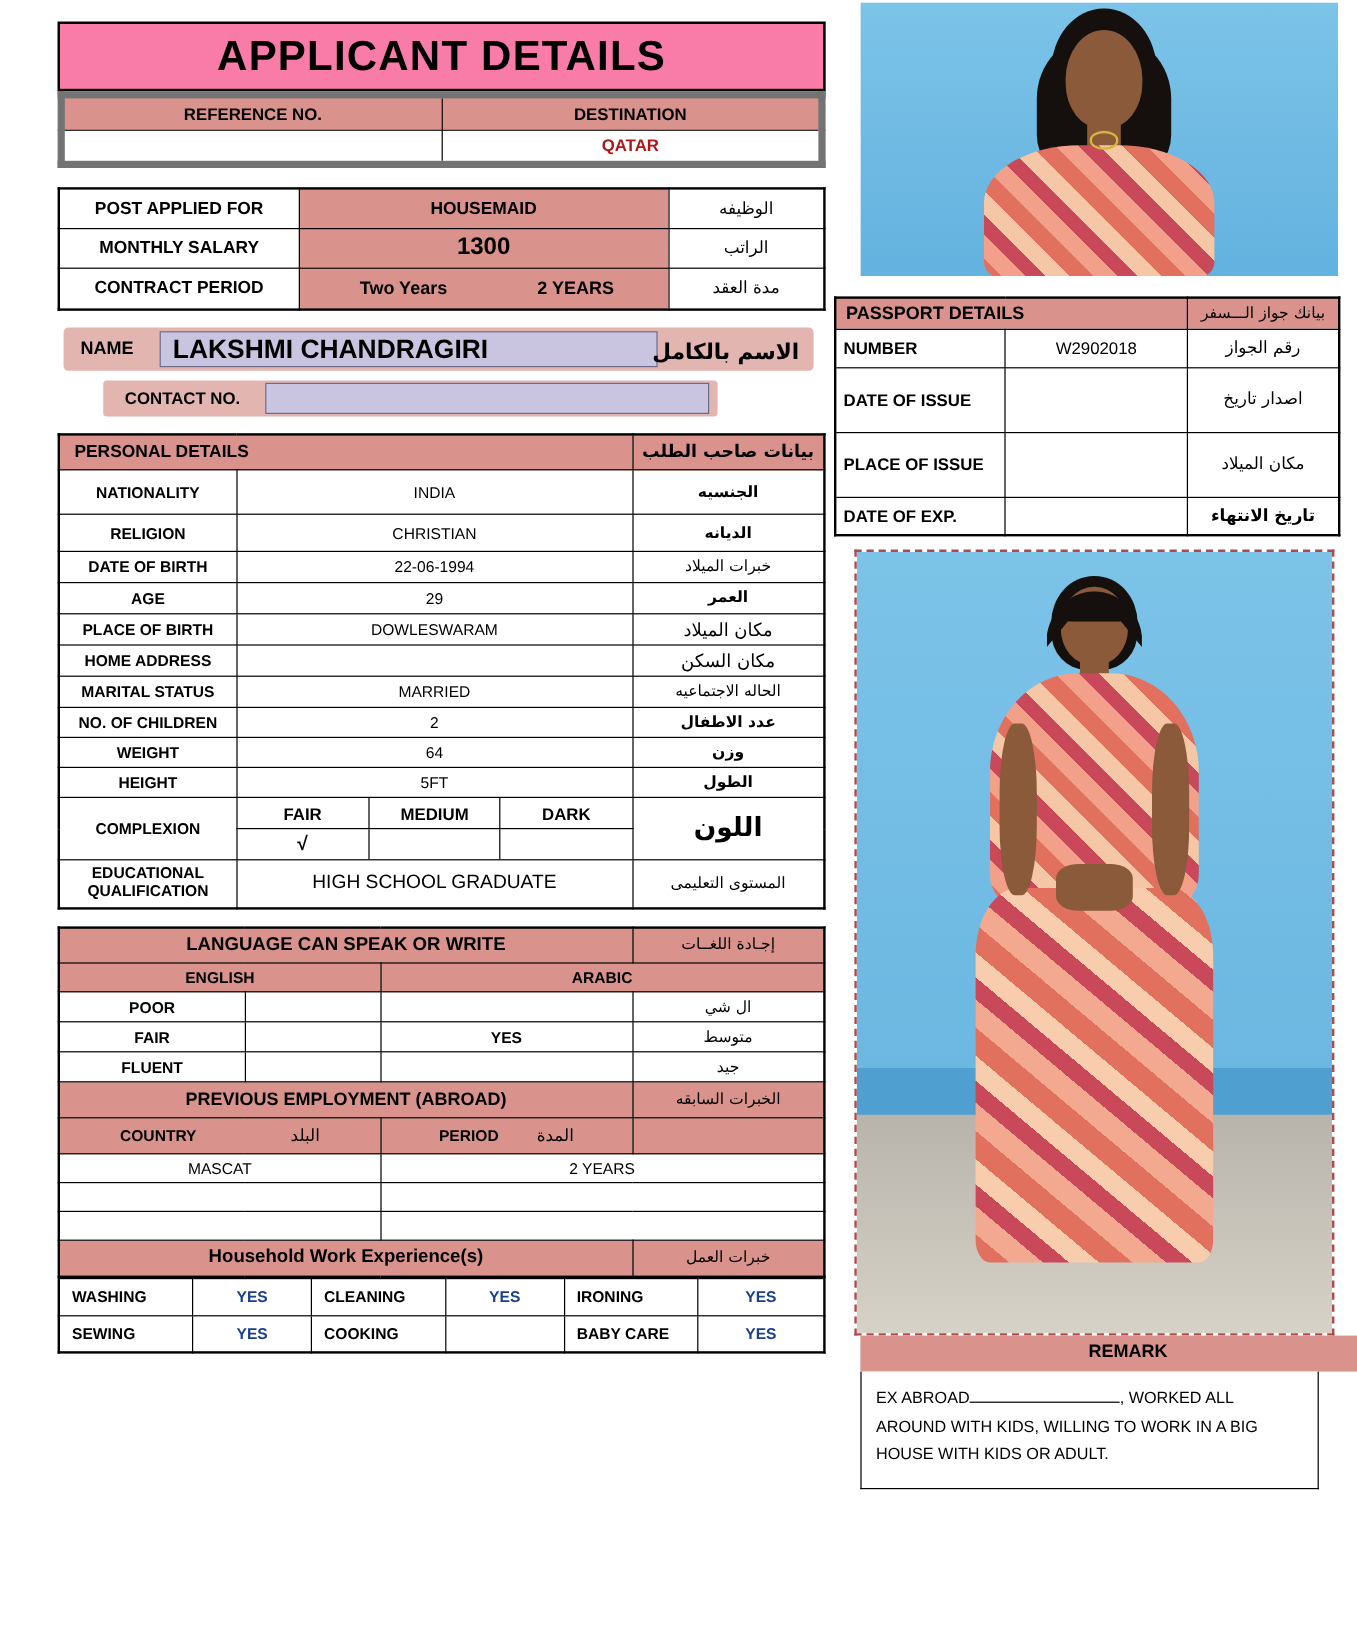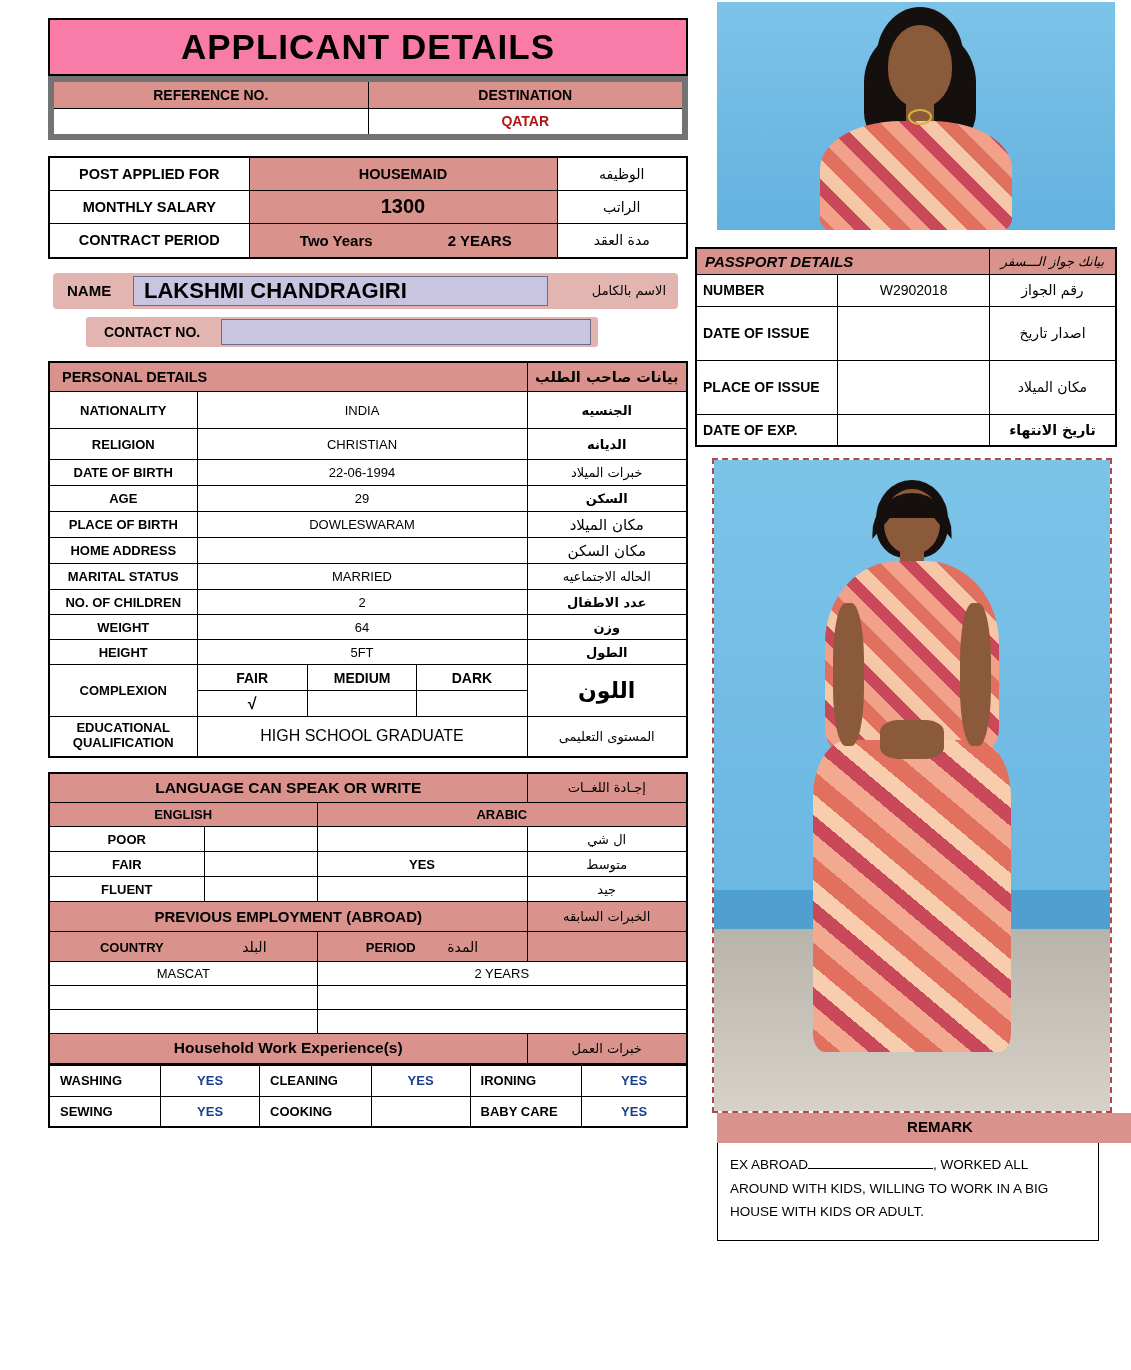--- a/index.html
+++ b/index.html
@@ -76,22 +76,23 @@
     width: 415px; height: 30px;
     background: #c9c5e0;
     border: 1px solid #6b6b8a;
     font-size: 22px; font-weight: bold;
     padding-left: 10px;
     line-height: 28px;
     color: #000;
   }
   #name-row .nm-ar {
     position: absolute; right: 12px; top: 10px;
-    font-size: 13px;
+    font-size: 18px;
     font-family: "DejaVu Sans", sans-serif;
+    font-weight: bold;
   }
 
   #contact-row {
     margin-top: 8px;
     margin-left: 38px;
     width: 512px;
     height: 30px;
     background: #e3b5b0;
     border-radius: 3px;
     position: relative;
@@ -149,21 +150,21 @@
     width: 398px; height: 228px;
     overflow: hidden;
   }
   #passport-wrap {
     position: absolute;
     left: 695px; top: 247px;
     width: 422px;
     border: 2px solid #000;
   }
   #passport-wrap td { font-size: 14px; }
-  .pp-hdr { background: #8b5cf6; height: 26px; font-style: italic; }
+  .pp-hdr { background: #8b5cf6; height: 26px; }
   .pp-lbl { width: 140px; font-weight: bold; font-size: 14px; padding-left: 6px; }
   .pp-val { width: 150px; text-align: center; font-size: 22px; }
   .pp-ar  { width: 125px; text-align: center; font-family: "DejaVu Sans", sans-serif; font-size: 13px; }
   .pp-ar.big { font-size: 18px; font-weight: bold; }
 
   #photo-full {
     position: absolute;
     left: 712px; top: 458px;
     width: 400px; height: 655px;
     border: 2px dashed #b04a4a;
@@ -290,21 +291,21 @@
         <td class="pd-ar big">الديانه</td>
       </tr>
       <tr>
         <td class="pd-lbl">DATE OF BIRTH</td>
         <td class="pd-val small" style="height:26px">22-06-1994</td>
         <td class="pd-ar sm">خبرات الميلاد</td>
       </tr>
       <tr>
         <td class="pd-lbl">AGE</td>
         <td class="pd-val small" style="height:26px">29</td>
-        <td class="pd-ar big">السكن</td>
+        <td class="pd-ar big">العمر</td>
       </tr>
       <tr>
         <td class="pd-lbl">PLACE OF BIRTH</td>
         <td class="pd-val small" style="height:26px">DOWLESWARAM</td>
         <td class="pd-ar sm" style="font-size:15px">مكان الميلاد</td>
       </tr>
       <tr>
         <td class="pd-lbl">HOME ADDRESS</td>
         <td class="pd-val small" style="height:26px"></td>
         <td class="pd-ar sm" style="font-size:15px">مكان السكن</td>

